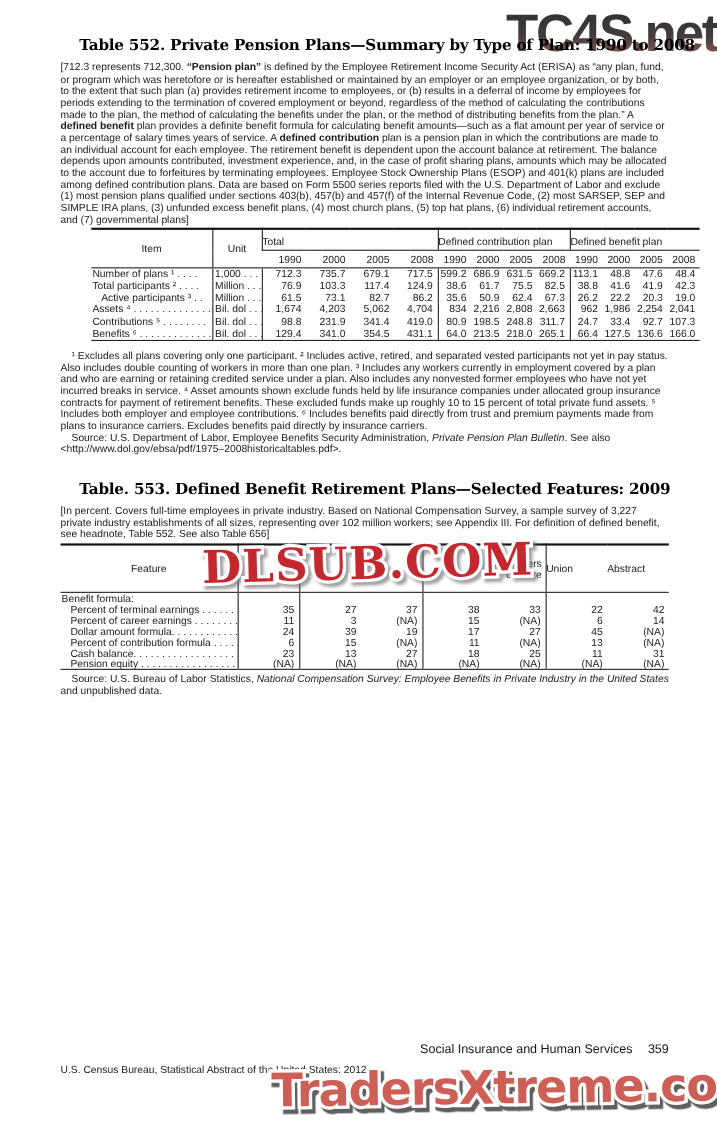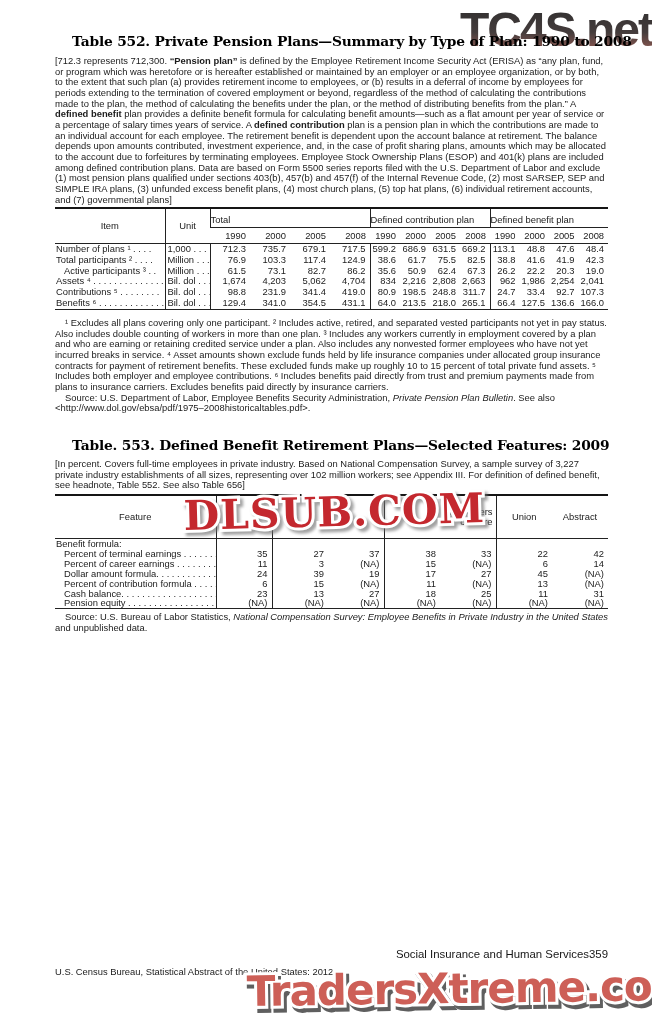--- a/index.html
+++ b/index.html
@@ -19,46 +19,46 @@
   }
   .headnote b{font-weight:bold;}
   .notes{
     font-size:9.4px;line-height:10.65px;color:#1b1b1b;width:553px;
   }
   .notes p{margin:0;text-indent:10px;}
   .notes i{font-style:italic;}
   
   table{border-collapse:collapse;table-layout:fixed;background:#fff;}
   th,td{font-size:9.4px;line-height:10.8px;font-weight:normal;padding:0;overflow:hidden;}
-  .t552{width:553px;border-top:2px solid #151515;}
+  .t552{width:553px;border-top:2px solid #151515;margin-left:28px;}
   .t552 .item-h,.t552 .unit-h{text-align:center;vertical-align:middle;border-bottom:1px solid #222;}
   .t552 .unit-h{border-left:1px solid #222;}
   .t552 .grp{border-left:1px solid #222;border-bottom:1px solid #222;text-align:left;height:17px;vertical-align:bottom;padding-bottom:1px;}
   .t552 .yr{text-align:right;padding-right:4px;height:14px;vertical-align:bottom;border-bottom:1px solid #222;padding-bottom:1px;}
   .t552 td{height:10.8px;white-space:nowrap;}
   .t552 td.lbl{text-align:left;padding-left:1px;}
   .t552 td.lbl.ind{padding-left:9px;}
   .t552 td.unit{border-left:1px solid #222;padding-left:2px;}
   .t552 td.v{text-align:right;padding-right:4px;}
   .t552 td.gs{border-left:1px solid #222;}
   .t552 tr.last td{border-bottom:1px solid #222;}
   .t553{width:553px;border-top:2px solid #151515;}
   .t553 th{border-bottom:1px solid #222;vertical-align:middle;height:42px;}
   .t553 .feat-h{text-align:center;}
   .t553 .c1,.t553 .c2,.t553 .c4,.t553 .c6{border-left:1px solid #222;}
   .t553 .h-right{text-align:right;padding-right:3px;line-height:10.2px;}
-  .t553 .h-center{text-align:center;}
+  .t553 .h-center{text-align:left;}
   .t553 td{height:9.9px;line-height:9.9px;white-space:nowrap;}
   .t553 td.feat{text-align:left;padding-left:1px;}
   .t553 td.feat.ind{padding-left:9px;}
   .t553 td.v{text-align:right;padding-right:4px;}
   .t553 tr.last td{border-bottom:1px solid #222;}
   
   .footer-line{width:553px;text-align:right;font-size:11.4px;color:#161616;z-index:2;}
-  .footer-line .pageno{text-align:right;}
+  .footer-line .pageno{margin-left:14px;text-align:right;}
   .credit{font-size:9.4px;color:#1b1b1b;z-index:2;}
   
   .wm{z-index:5;pointer-events:none;}
   .wm svg{overflow:visible;display:block;}
   .wm-dlsub svg{filter:drop-shadow(3px 3px 1.5px rgba(110,110,110,0.65));}
   .wm-traders svg{filter:drop-shadow(3px 4px 0px rgba(55,55,55,0.8));}
   .wm-top{opacity:0.95;z-index:1;}
 </style>
 </head>
 <body>

